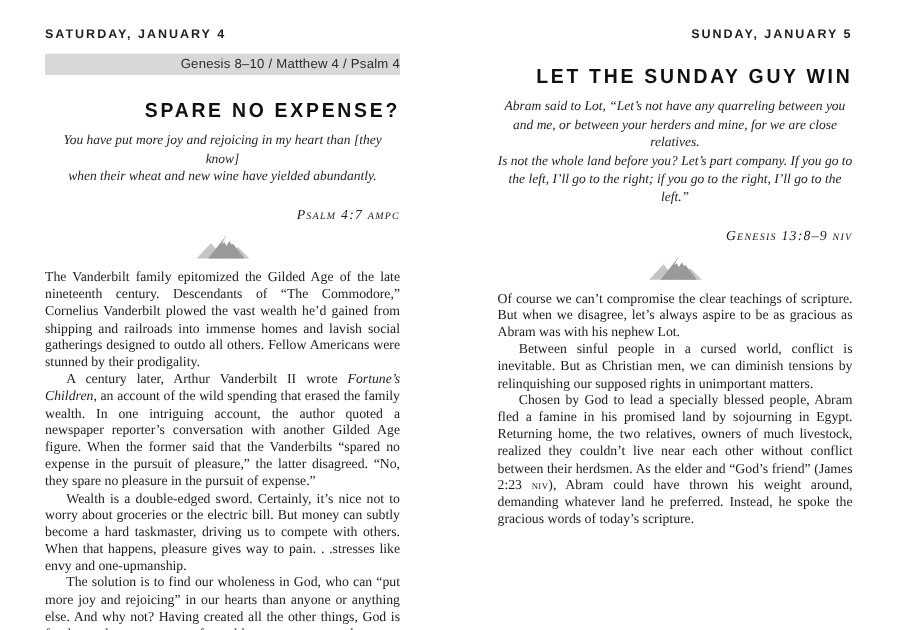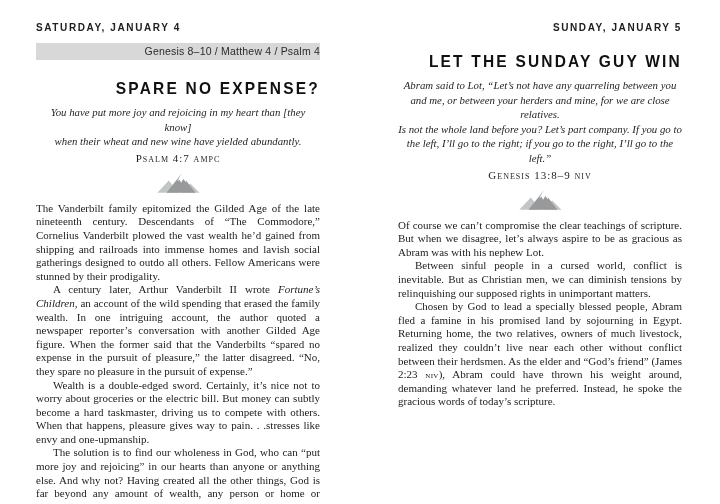--- a/index.html
+++ b/index.html
@@ -53,26 +53,27 @@
     margin-top: 7px;
     text-align: center;
     font-style: italic;
     font-size: 10.8px;
     line-height: 14.6px;
     color: #1e1e1e;
     white-space: pre-line;
   }
 
   .scripture-ref {
-    margin-top: 3px;
-    text-align: center;
+    margin-top: 17px;
+    text-align: right;
     font-variant: small-caps;
     font-size: 11px;
     letter-spacing: 1px;
     color: #1e1e1e;
+    font-style: italic;
   }
 
   .icon-row { text-align: center; margin: 8px 0 7px 0; }
   .icon-row svg { display: inline-block; vertical-align: middle; }
 
   .body-text { font-size: 11px; line-height: 13.6px; text-align: justify; }
   .body-text p { margin: 0; text-indent: 17px; }
   .body-text p:first-child { text-indent: 0; }
   .body-text .it { font-style: italic; }
   .body-text .sc { font-variant: small-caps; font-size: 10px; letter-spacing: 0.3px; font-family: Liberation Serif, serif; }

